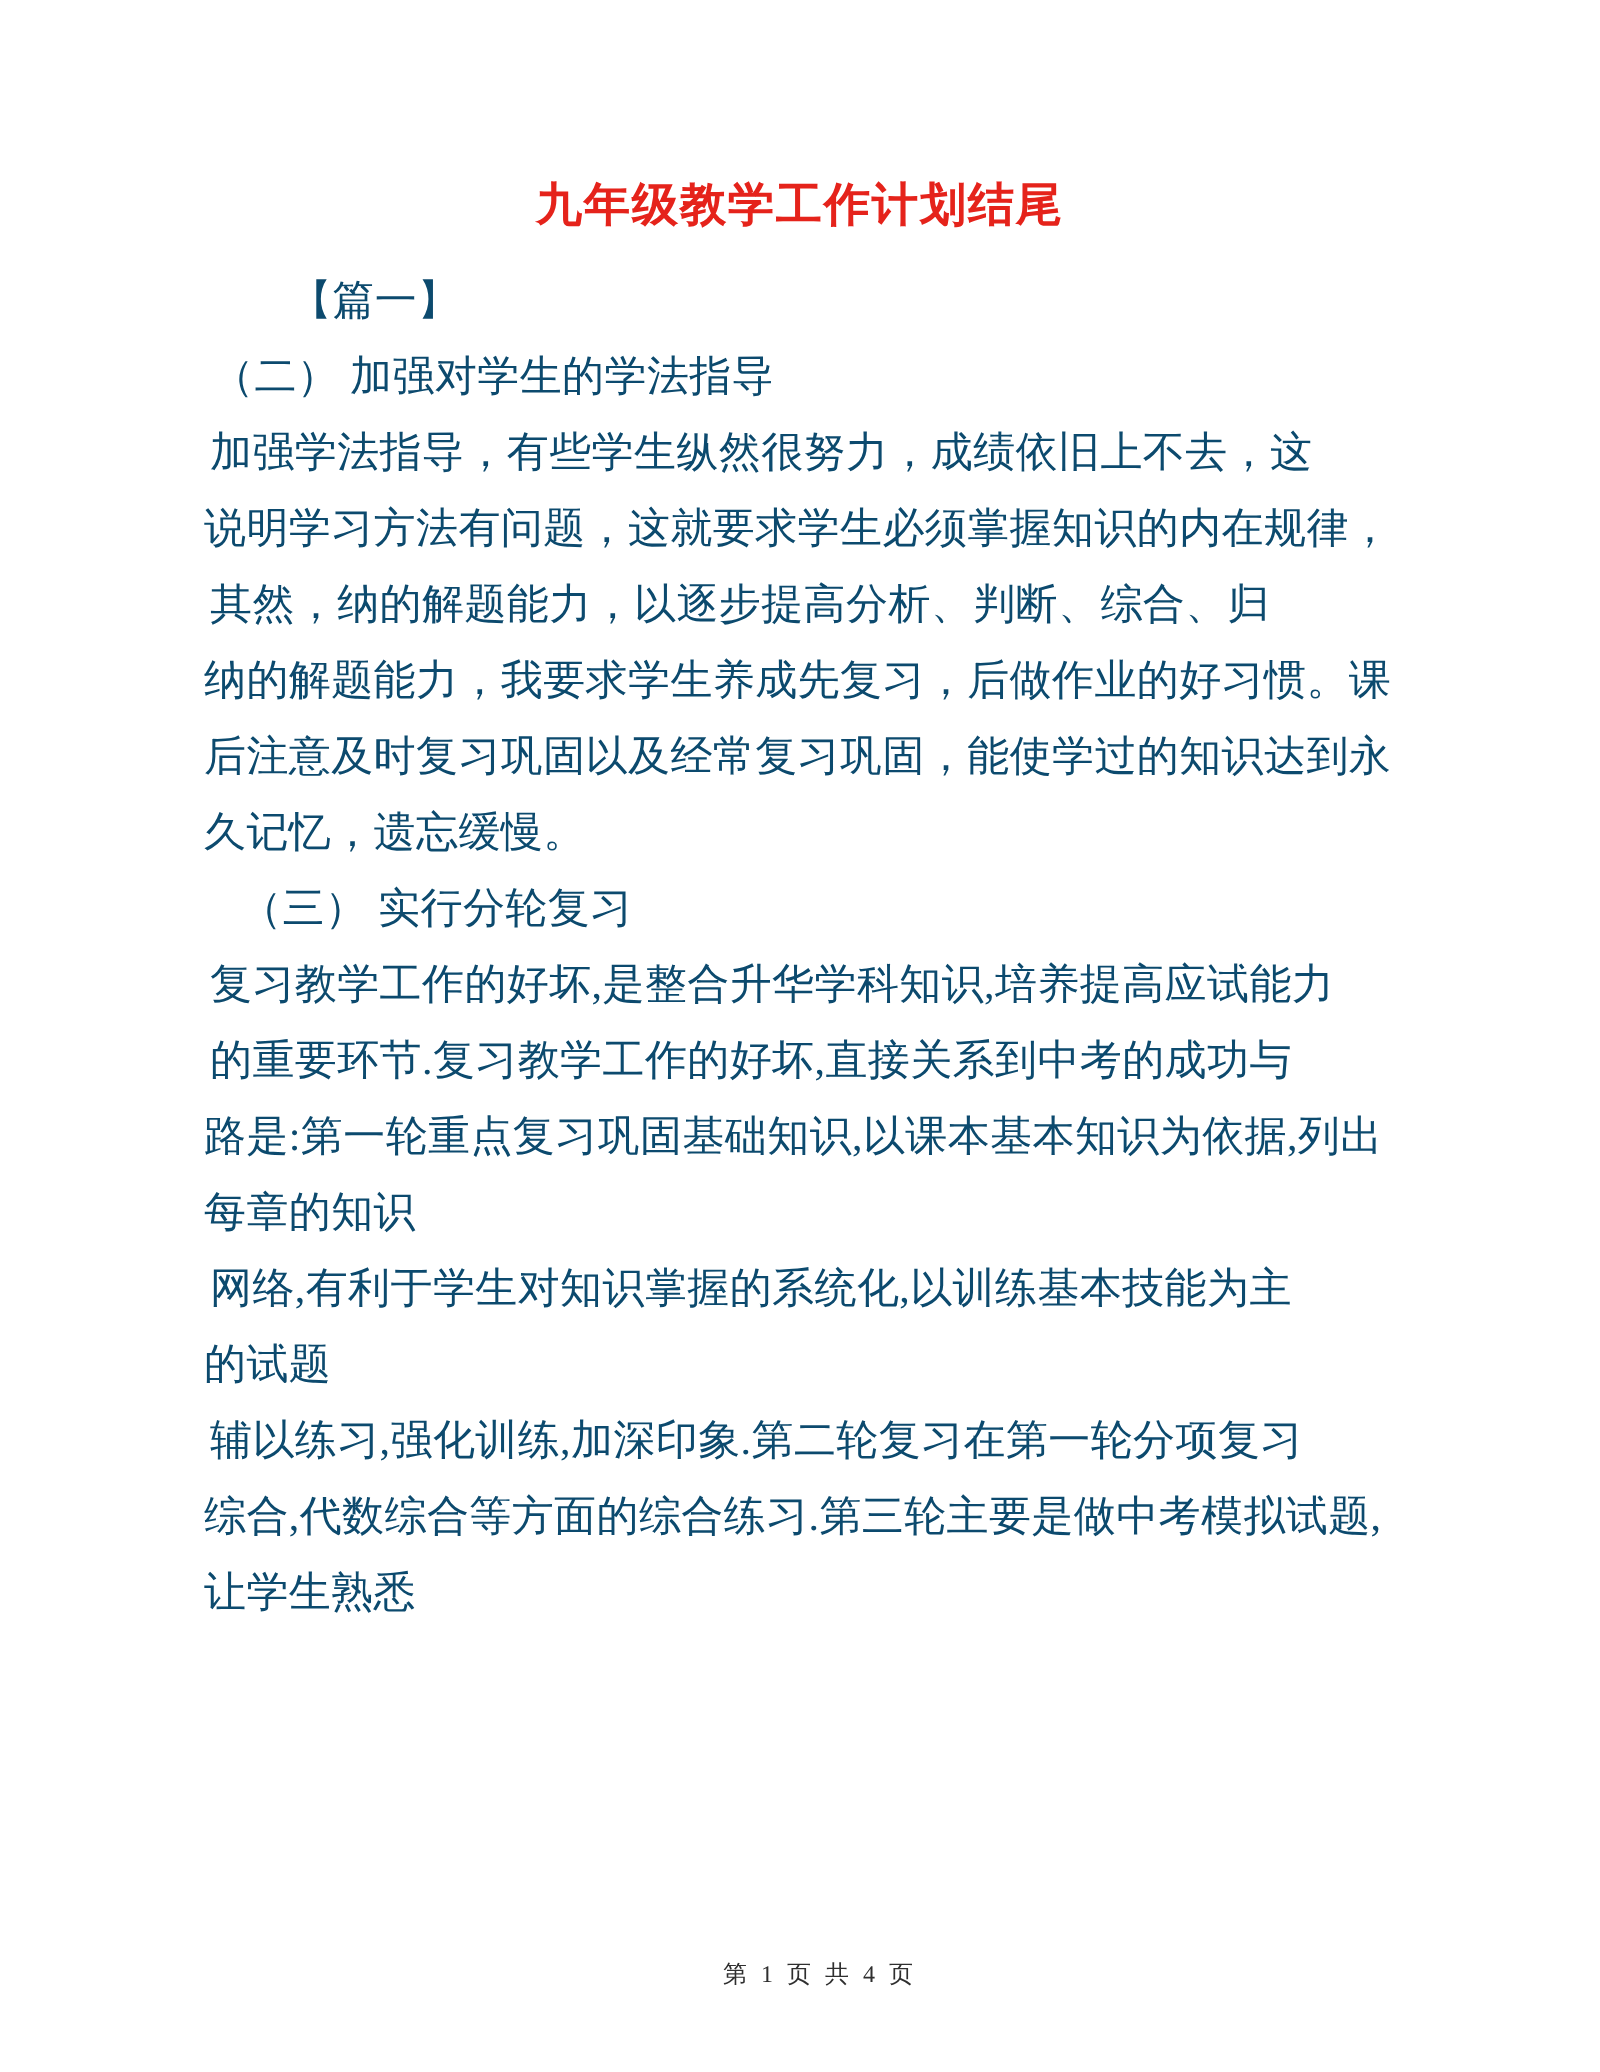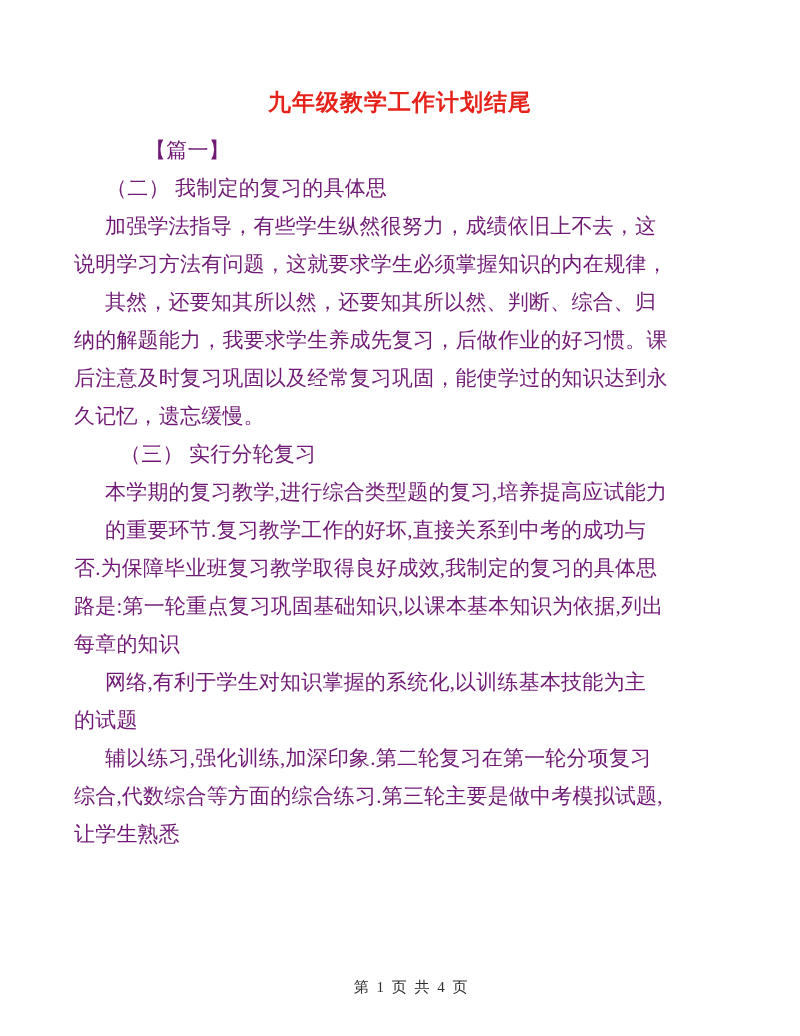--- a/index.html
+++ b/index.html
@@ -34,59 +34,58 @@
     top: 131px;
     left: 0;
     width: 100%;
   }
   .line {
     height: 38px;
     line-height: 38px;
     font-size: 21px;
     letter-spacing: 0.2px;
     white-space: pre;
-    color: #701a75;
+    color: #0c4a6e;
   }
-  .l-margin  { margin-left: 74px; }
+  .l-margin  { margin-left: 102px; }
   .l-para    { margin-left: 105px; }
   .l-head2   { margin-left: 106px; }
   .l-head3   { margin-left: 120px; }
   .l-bracket { margin-left: 145px; }
   .footer {
     position: absolute;
     top: 954px;
     left: 0;
     width: 100%;
     text-align: center;
-    font-size: 15px;
+    font-size: 12px;
     line-height: 22px;
     letter-spacing: 2px;
     color: #2f2f2f;
     white-space: pre;
   }
 </style>
 </head>
 <body>
 
 <div class="page">
   <div class="title">九年级教学工作计划结尾</div>
 
   <div class="lines">
       <div class="line l-bracket">【篇一】</div>
-      <div class="line l-head2">（二） 我制定的复习的具体思</div>
+      <div class="line l-head2">（二） 加强对学生的学法指导</div>
       <div class="line l-para">加强学法指导，有些学生纵然很努力，成绩依旧上不去，这</div>
       <div class="line l-margin">说明学习方法有问题，这就要求学生必须掌握知识的内在规律，</div>
-      <div class="line l-para">其然，还要知其所以然，还要知其所以然、判断、综合、归</div>
+      <div class="line l-para">其然，纳的解题能力，以逐步提高分析、判断、综合、归</div>
       <div class="line l-margin">纳的解题能力，我要求学生养成先复习，后做作业的好习惯。课</div>
       <div class="line l-margin">后注意及时复习巩固以及经常复习巩固，能使学过的知识达到永</div>
       <div class="line l-margin">久记忆，遗忘缓慢。</div>
       <div class="line l-head3">（三） 实行分轮复习</div>
-      <div class="line l-para">本学期的复习教学,进行综合类型题的复习,培养提高应试能力</div>
+      <div class="line l-para">复习教学工作的好坏,是整合升华学科知识,培养提高应试能力</div>
       <div class="line l-para">的重要环节.复习教学工作的好坏,直接关系到中考的成功与</div>
-      <div class="line l-margin">否.为保障毕业班复习教学取得良好成效,我制定的复习的具体思</div>
       <div class="line l-margin">路是:第一轮重点复习巩固基础知识,以课本基本知识为依据,列出</div>
       <div class="line l-margin">每章的知识</div>
       <div class="line l-para">网络,有利于学生对知识掌握的系统化,以训练基本技能为主</div>
       <div class="line l-margin">的试题</div>
       <div class="line l-para">辅以练习,强化训练,加深印象.第二轮复习在第一轮分项复习</div>
       <div class="line l-margin">综合,代数综合等方面的综合练习.第三轮主要是做中考模拟试题,</div>
       <div class="line l-margin">让学生熟悉</div>
     </div>
 
   <div class="footer">

